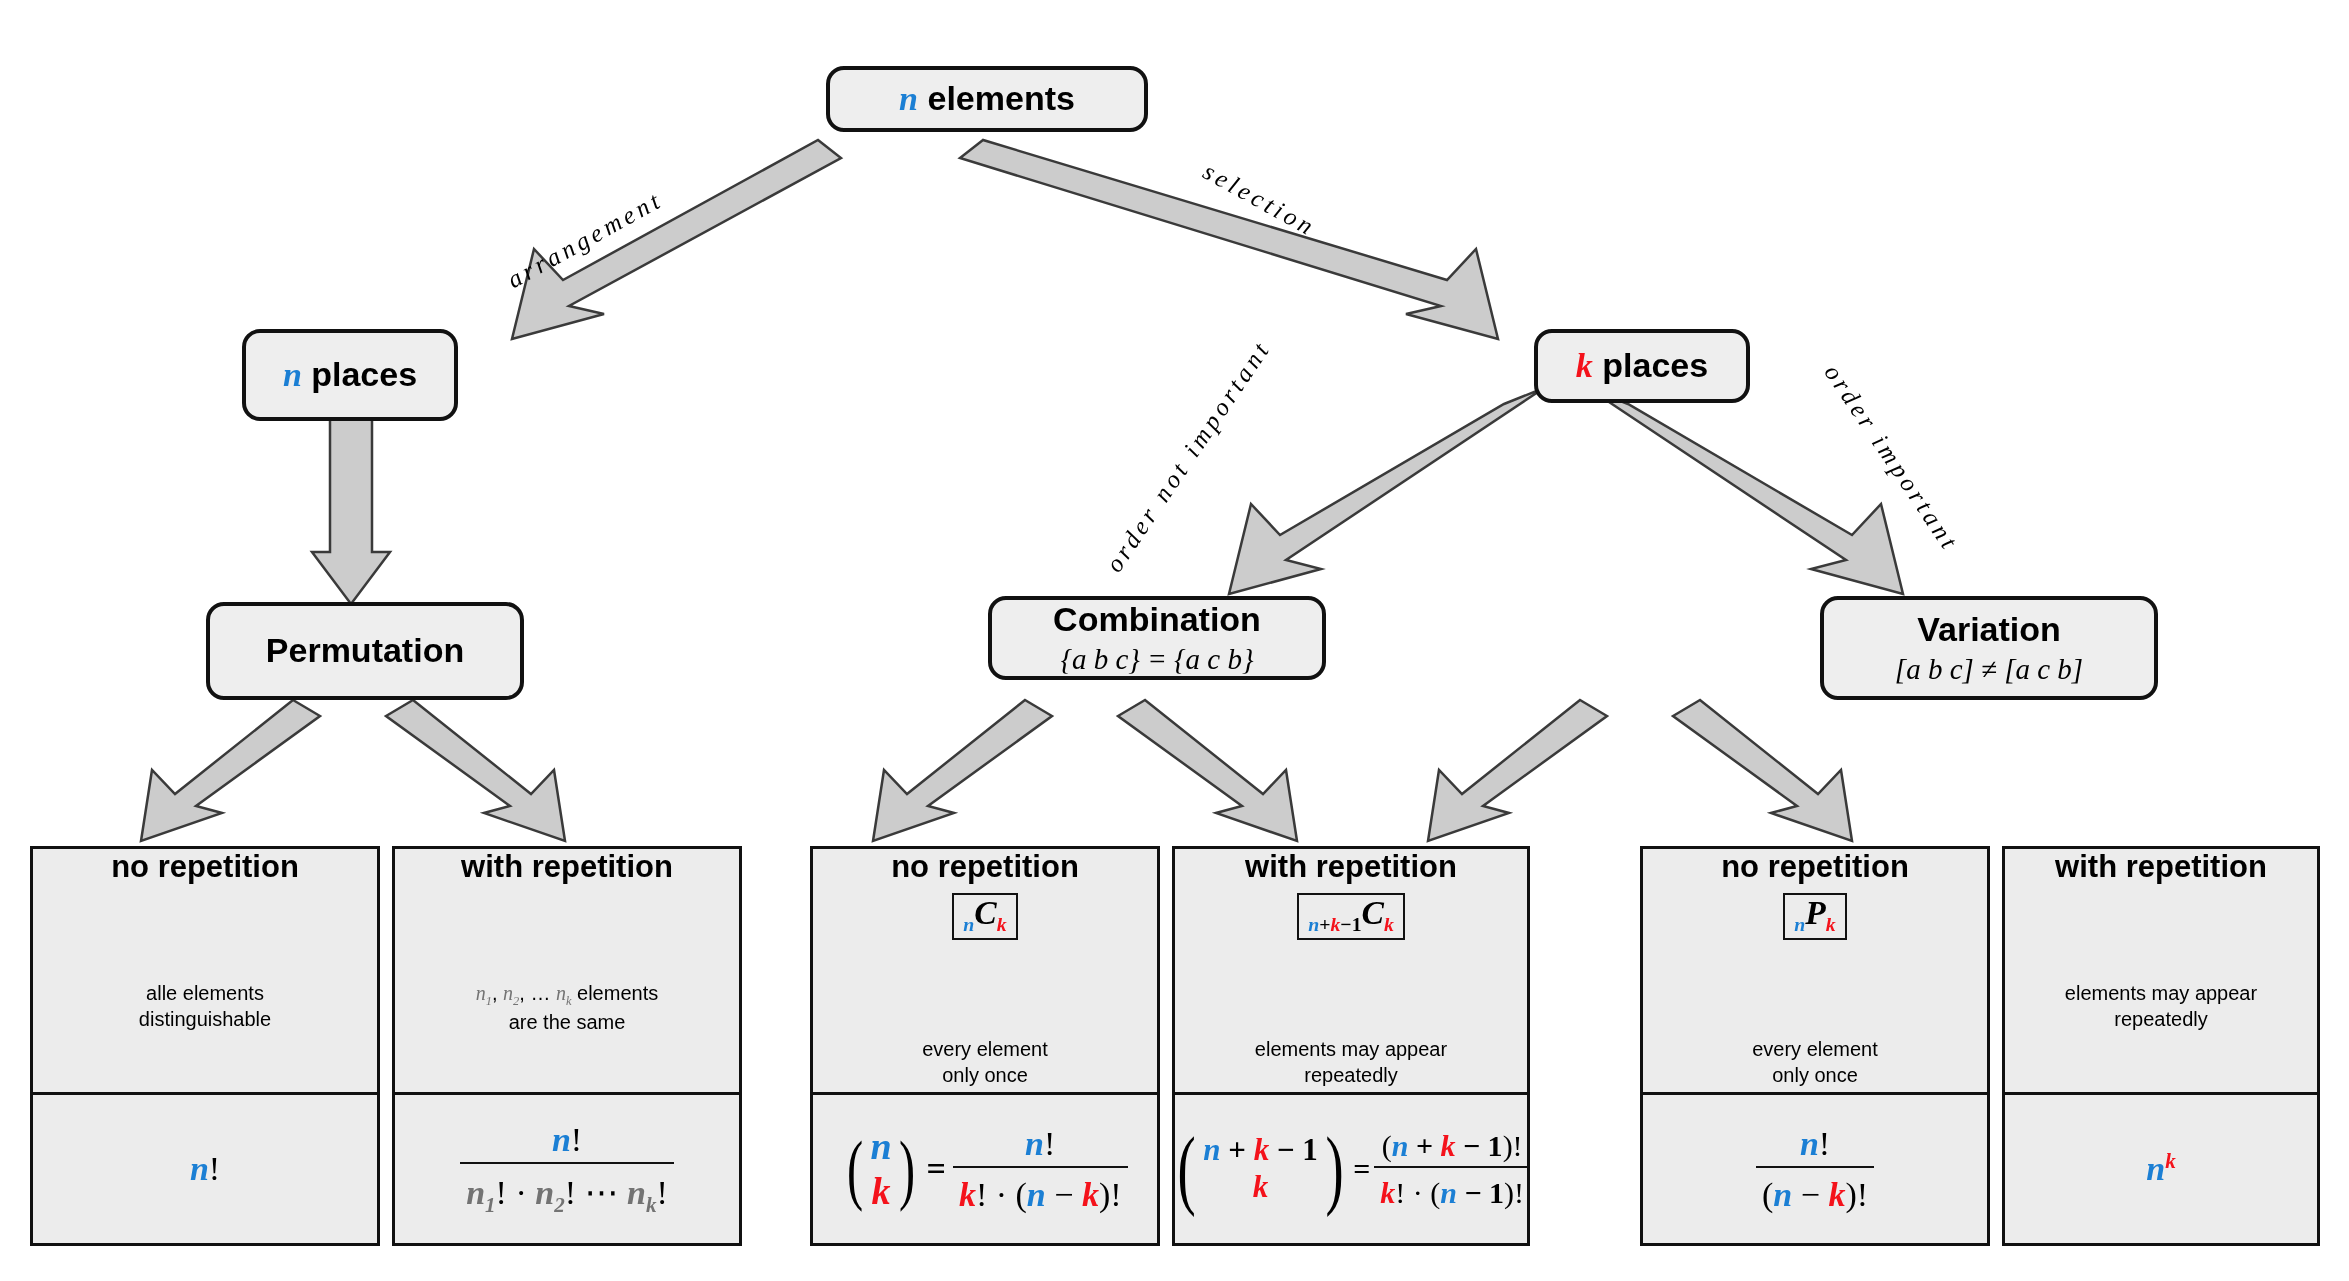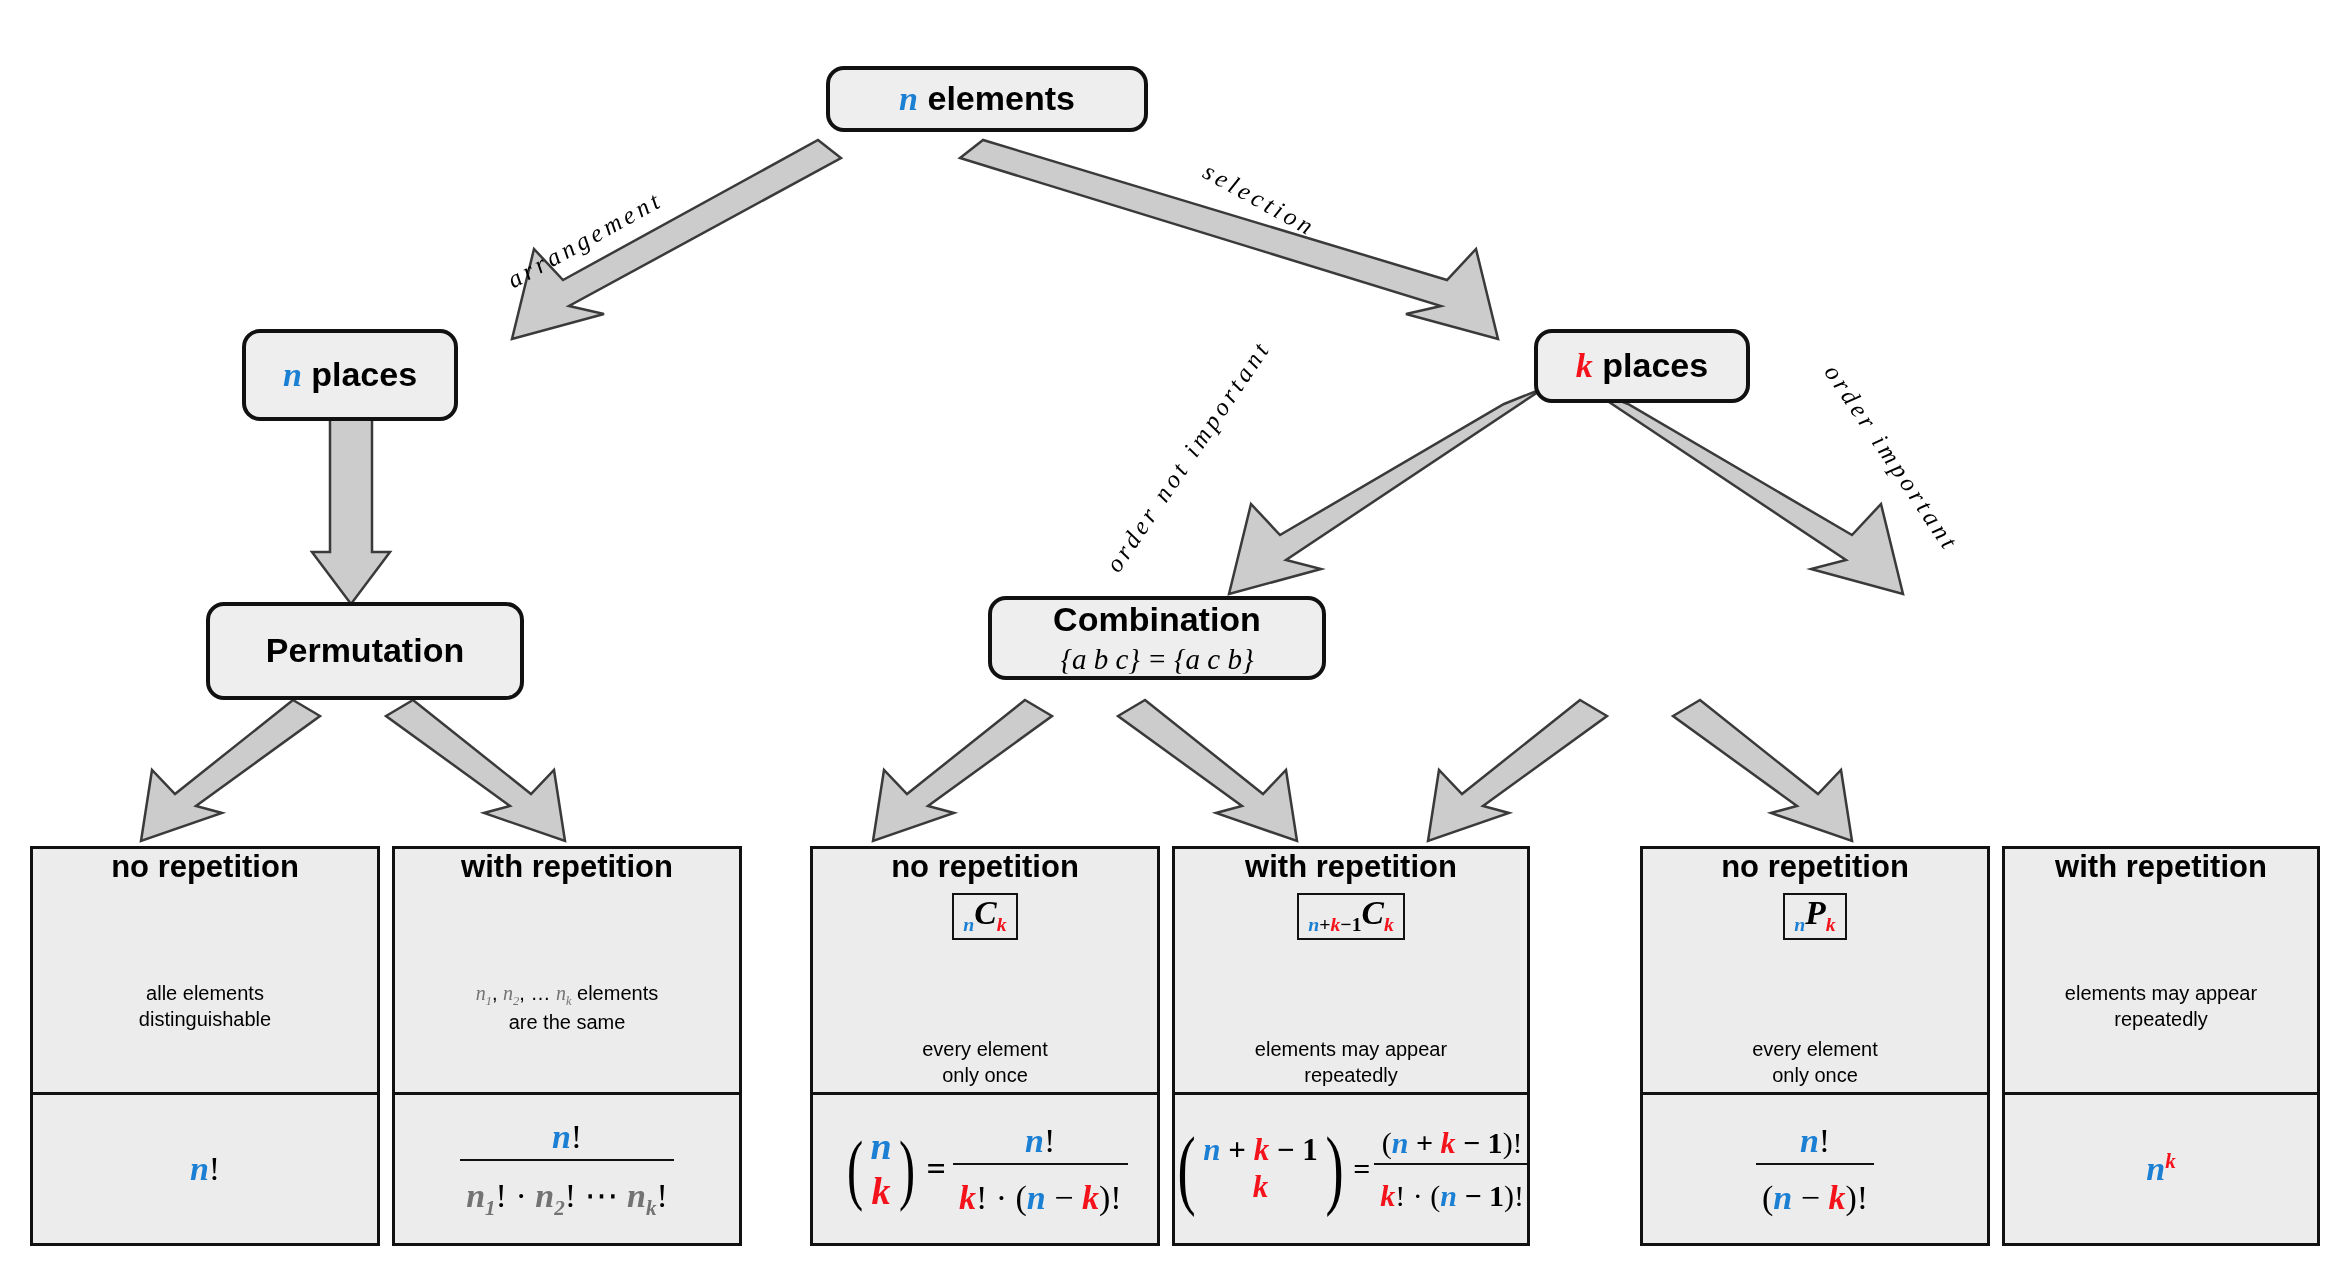--- a/index.html
+++ b/index.html
@@ -112,21 +112,21 @@
     gap: 7px;
     white-space: nowrap;
   }
   .frac {
     display: inline-flex;
     flex-direction: column;
     align-items: center;
     vertical-align: middle;
   }
   .frac > .num { padding: 0 6px 3px 6px; }
-  .frac > .den { padding: 14px 6px 0 6px; border-top: 2.5px solid #111; }
+  .frac > .den { padding: 8px 6px 0 6px; border-top: 2.5px solid #111; }
 
   .binom {
     display: inline-flex;
     align-items: center;
     font-size: 38px;
   }
   .binom .paren {
     font-size: 78px;
     font-weight: 300;
     line-height: 0.78;
@@ -236,20 +236,24 @@
 
   <div class="node" style="left:206px; top:602px; width:318px; height:98px;">
     <div class="title">Permutation</div>
   </div>
 
   <div class="node" style="left:988px; top:596px; width:338px; height:84px;">
     <div class="title">Combination</div>
     <div class="sub">{a b c} = {a c b}</div>
   </div>
 
+  <div class="node" style="left:1820px; top:596px; width:338px; height:104px;">
+    <div class="title">Variation</div>
+    <div class="sub">[a b c] ≠ [a c b]</div>
+  </div>
 
   <div class="leaf" style="left:30px; top:846px; width:350px; height:400px;">
     <div class="upper">
       <div class="head">no repetition</div>
       <div class="desc">
         <div>alle elements</div>
         <div>distinguishable</div>
       </div>
     </div>
     <div class="lower">

